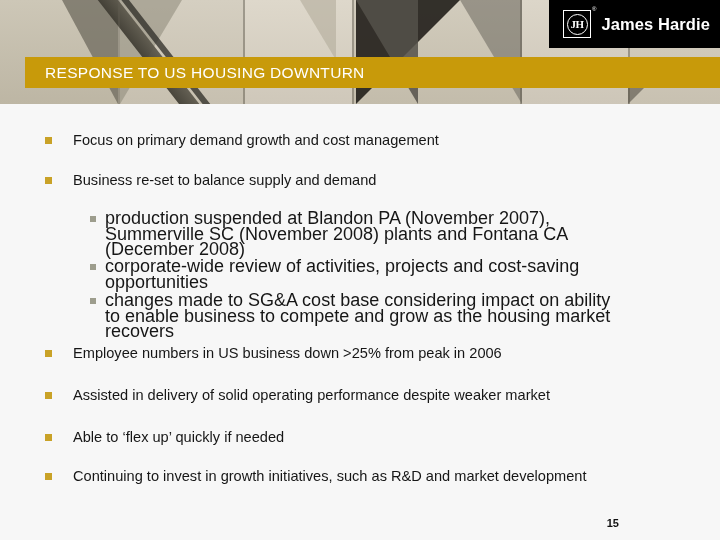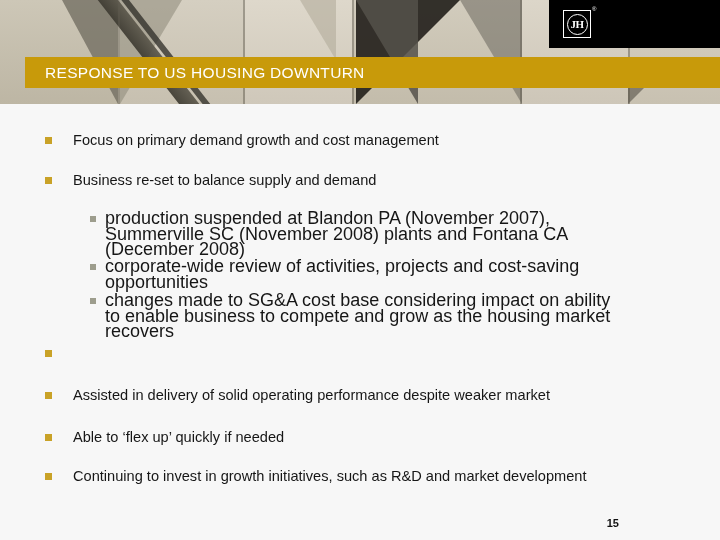--- a/index.html
+++ b/index.html
@@ -296,20 +296,21 @@
   <div class="title-text">RESPONSE TO US HOUSING DOWNTURN</div>
 </div>
 
 <div class="logo">
   <div class="logo-mark">
     <div class="logo-circle">
       <span class="logo-jh">JH</span>
     </div>
   </div>
   <span class="logo-reg">®</span>
+  <span class="logo-name">James Hardie</span>
 </div>
 
 <div class="content">
   <div id="bullet-list">
       <div class="bullet-row" style="top: 27px; left: 45px; width: 600px;">
         <span class="marker lvl1"></span>
         <span class="btext lvl1">Focus on primary demand growth and cost management</span>
       </div>
       <div class="bullet-row" style="top: 67px; left: 45px; width: 600px;">
         <span class="marker lvl1"></span>
@@ -322,20 +323,21 @@
       <div class="bullet-row" style="top: 155px; left: 90px; width: 530px;">
         <span class="marker lvl2"></span>
         <span class="btext lvl2">corporate-wide review of activities, projects and cost-saving opportunities</span>
       </div>
       <div class="bullet-row" style="top: 189px; left: 90px; width: 530px;">
         <span class="marker lvl2"></span>
         <span class="btext lvl2">changes made to SG&amp;A cost base considering impact on ability to enable business to compete and grow as the housing market recovers</span>
       </div>
       <div class="bullet-row" style="top: 240px; left: 45px; width: 620px;">
         <span class="marker lvl1"></span>
+        <span class="btext lvl1">Employee numbers in US business down &gt;25% from peak in 2006</span>
       </div>
       <div class="bullet-row" style="top: 282px; left: 45px; width: 630px;">
         <span class="marker lvl1"></span>
         <span class="btext lvl1">Assisted in delivery of solid operating performance despite weaker market</span>
       </div>
       <div class="bullet-row" style="top: 324px; left: 45px; width: 600px;">
         <span class="marker lvl1"></span>
         <span class="btext lvl1">Able to ‘flex up’ quickly if needed</span>
       </div>
       <div class="bullet-row" style="top: 363px; left: 45px; width: 555px;">

